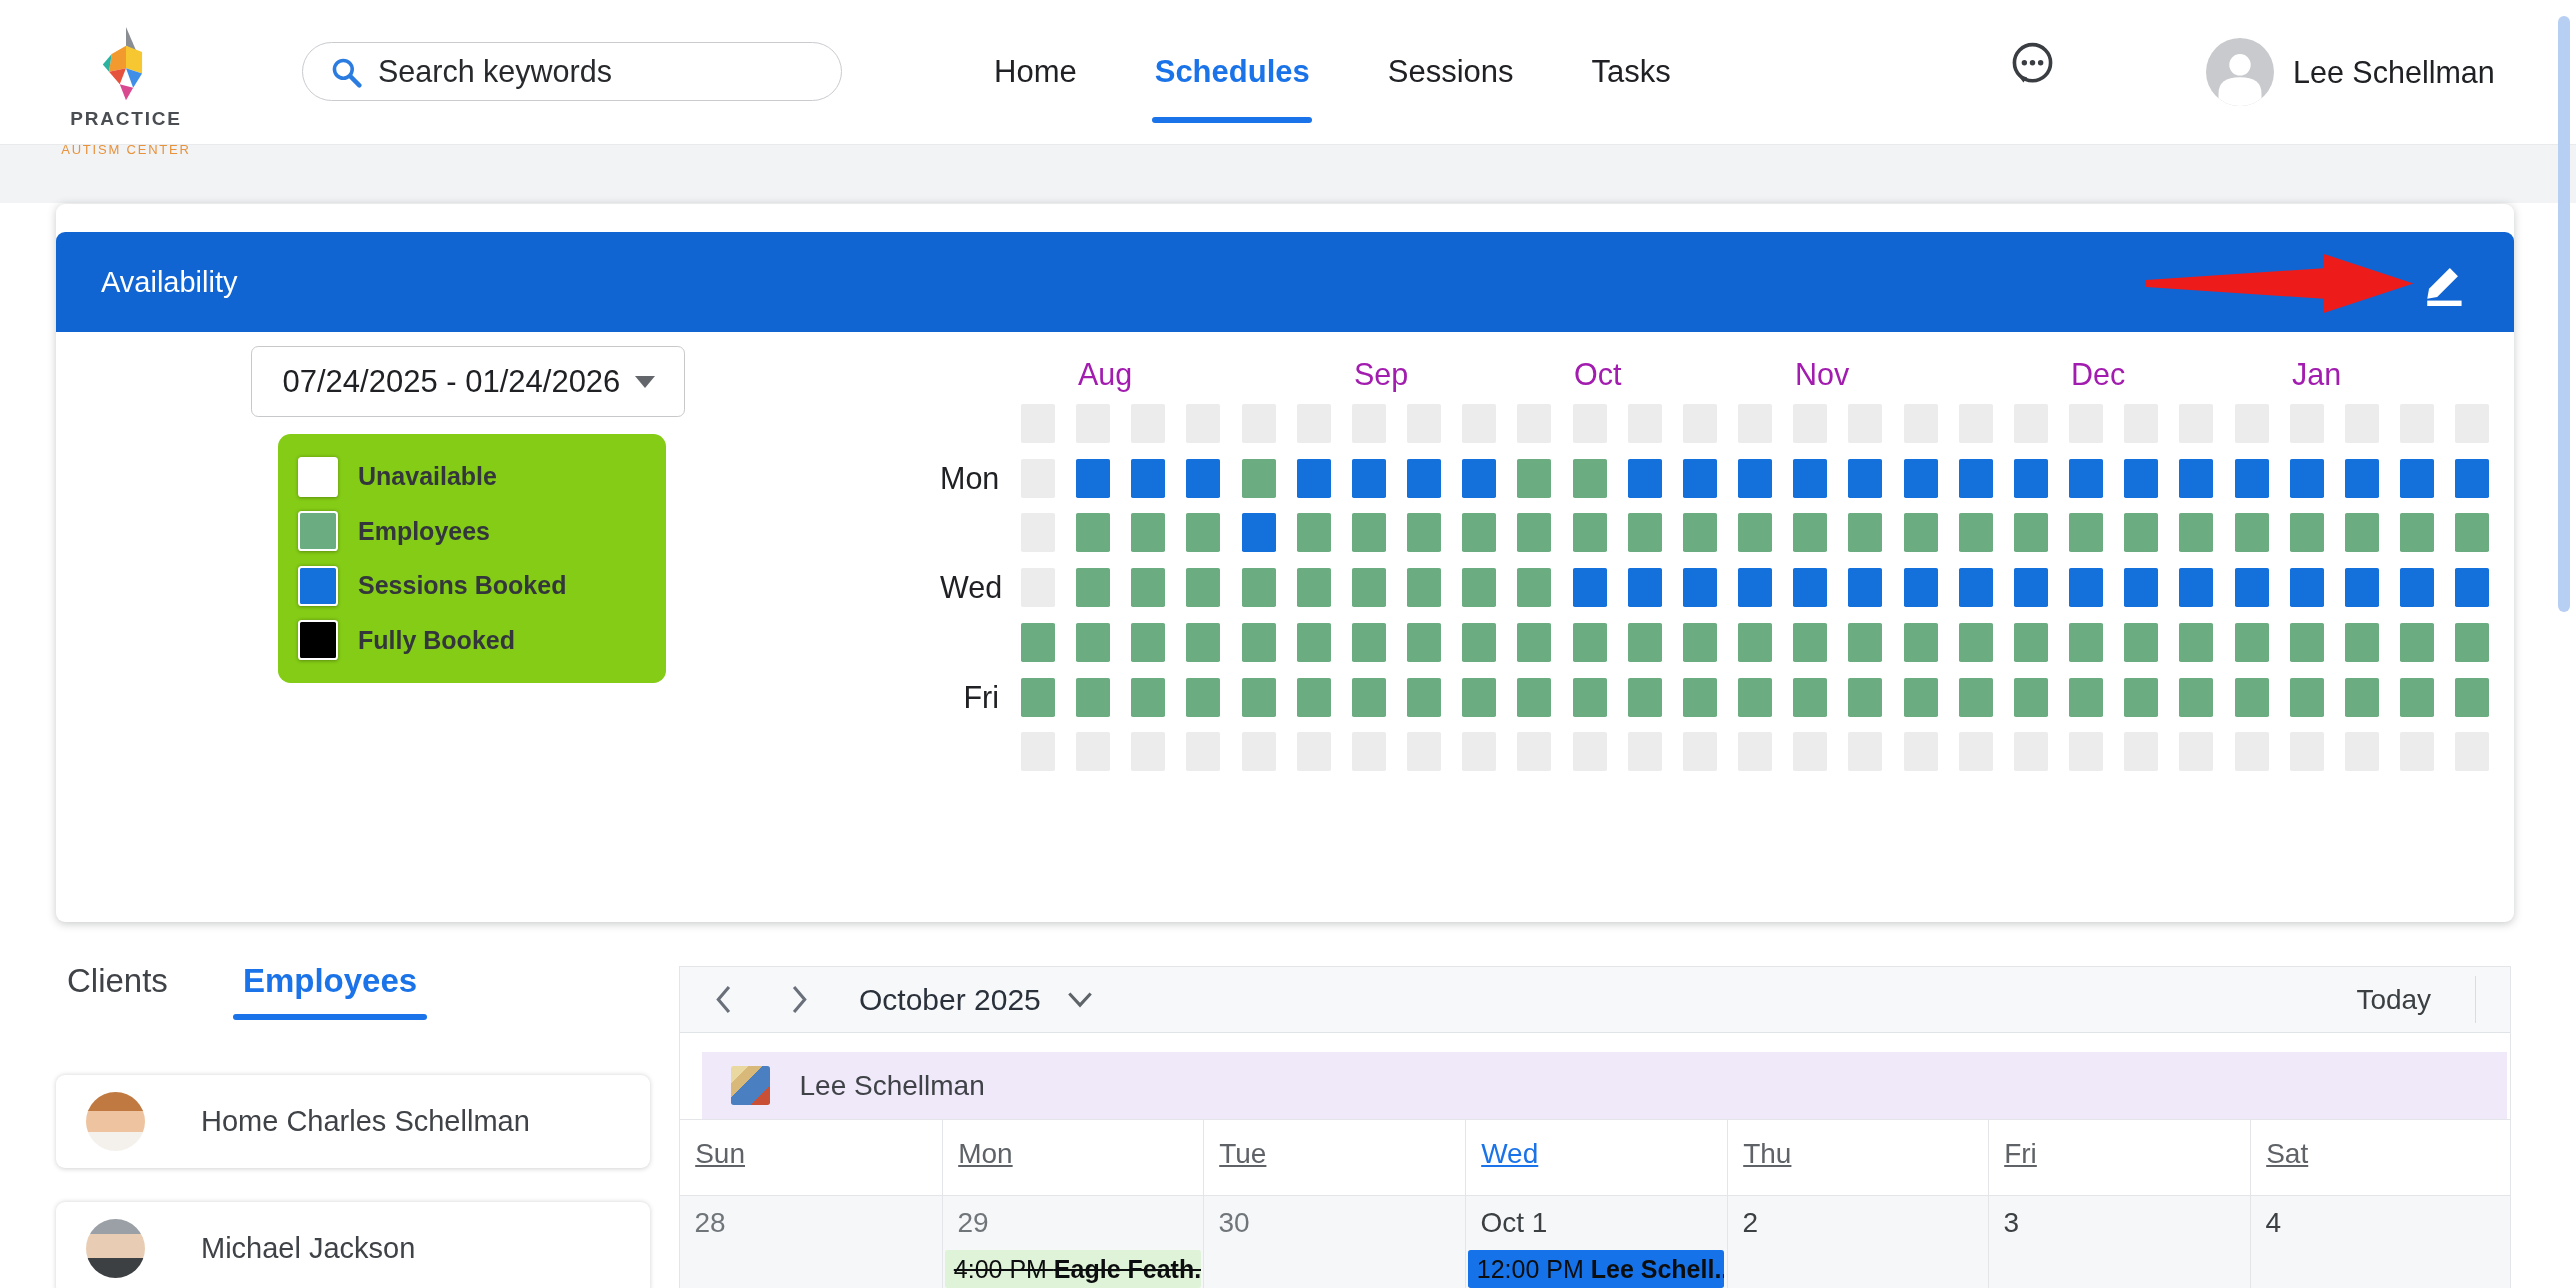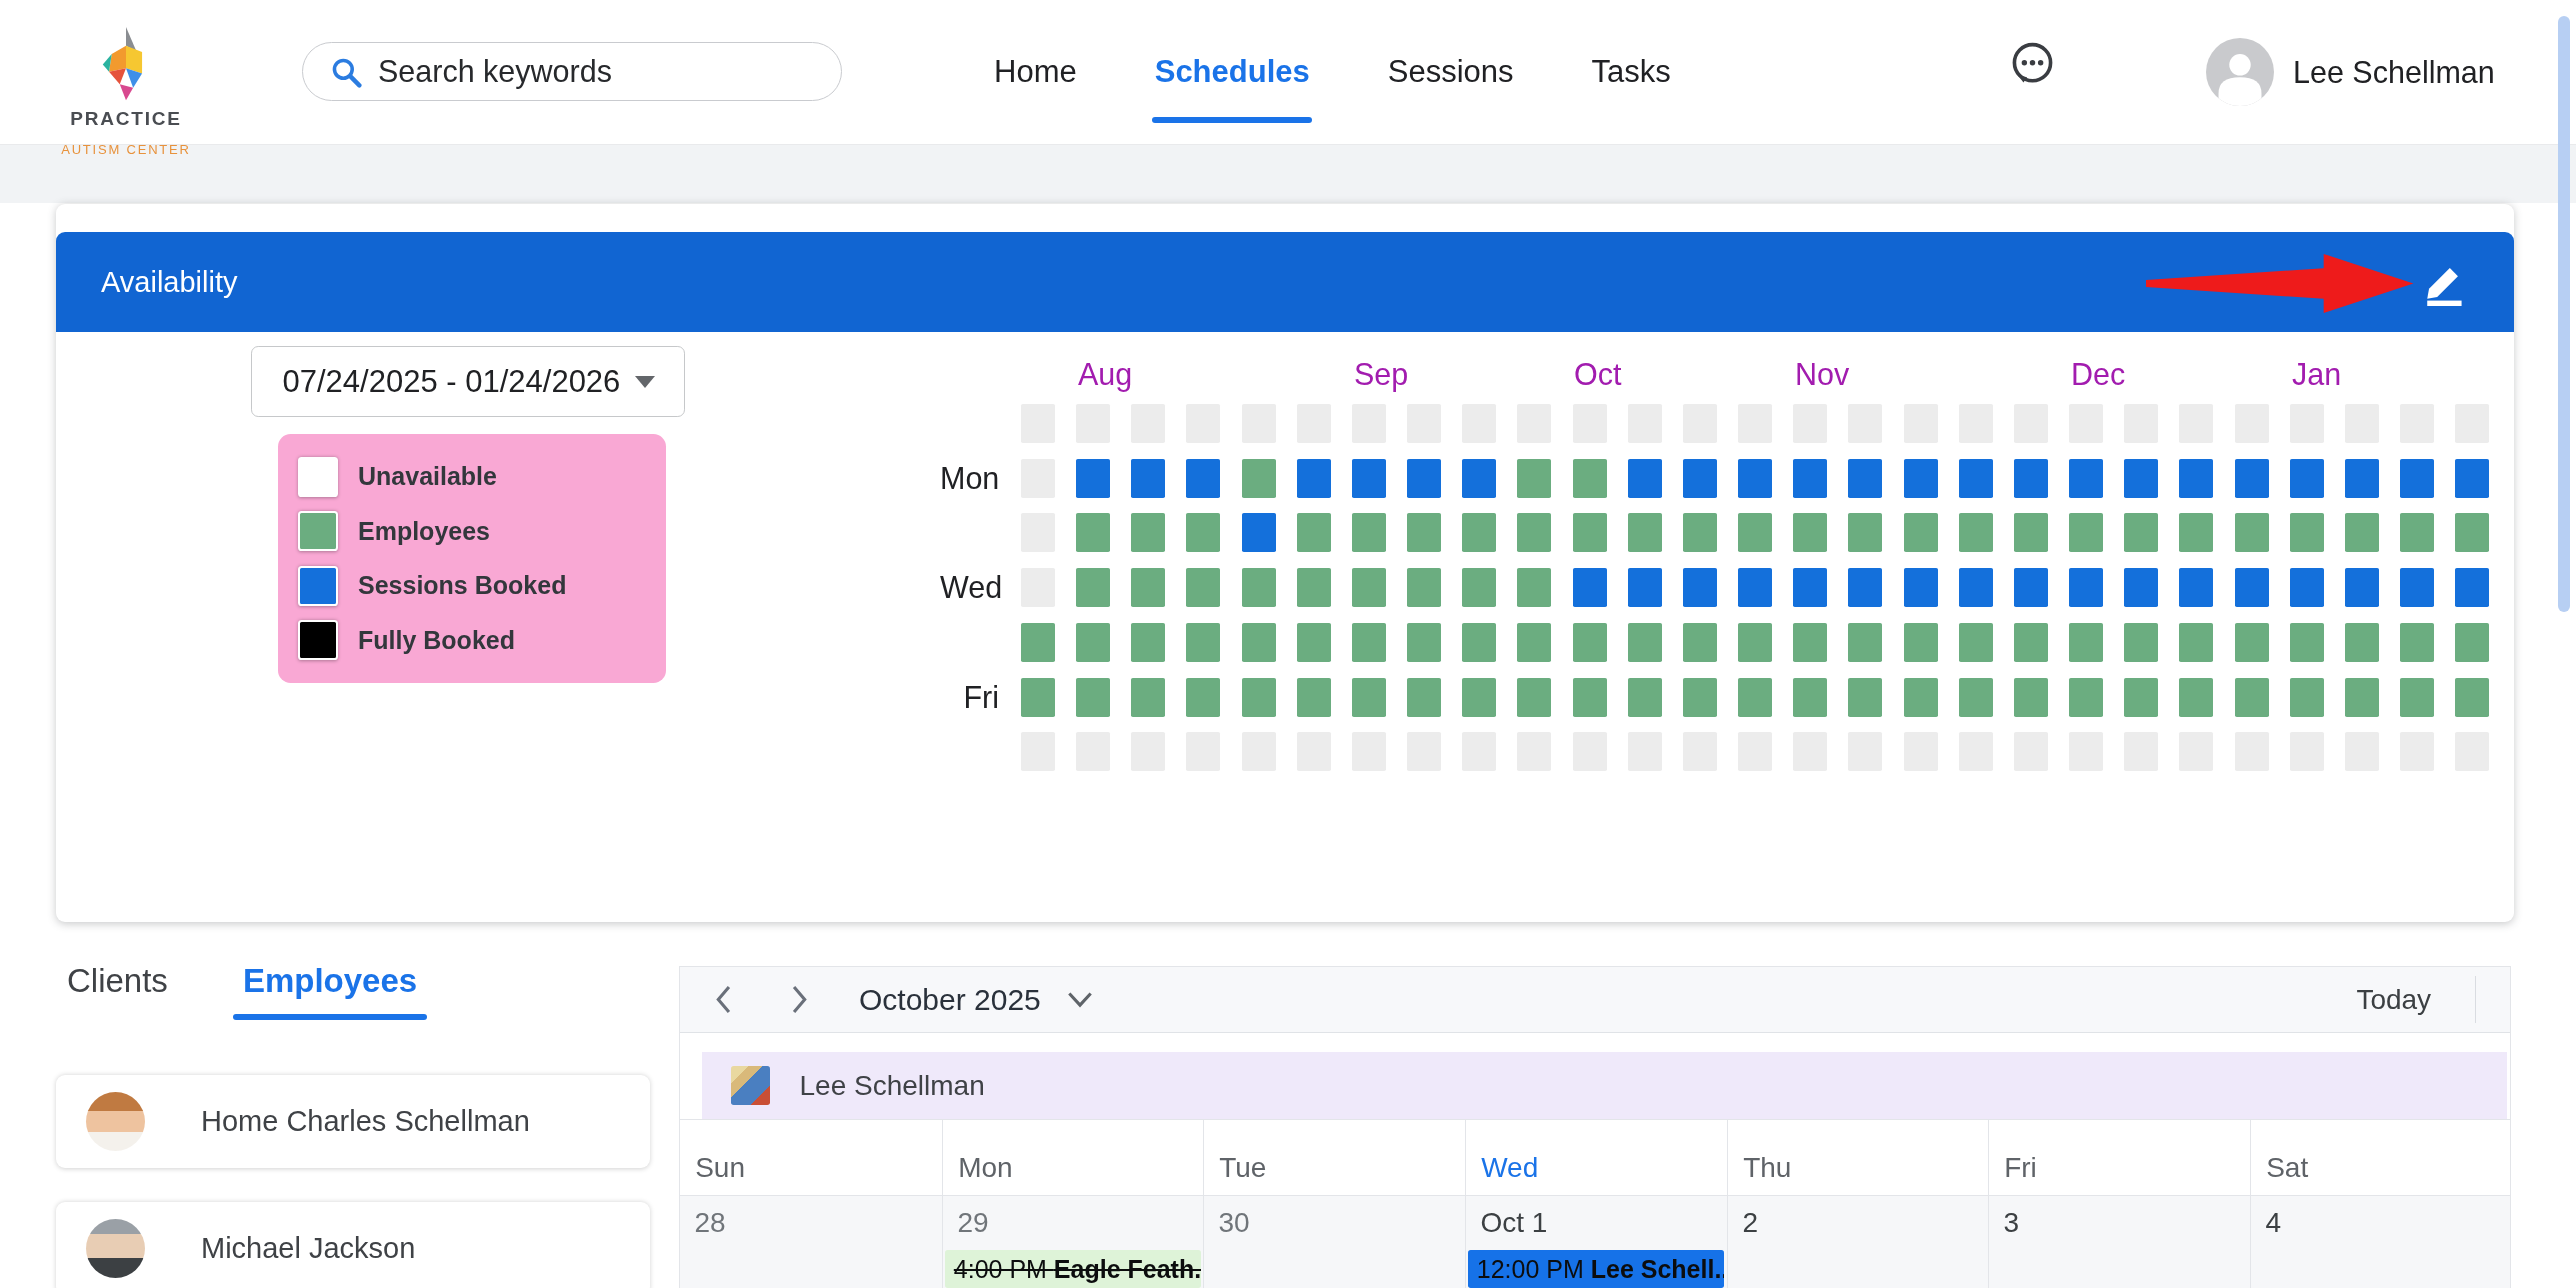--- a/index.html
+++ b/index.html
@@ -75,21 +75,21 @@
   .tb-item{font-size:28px;color:#3c4043;cursor:pointer;white-space:nowrap;}
   .tb-item.active{color:#1a73e8;}
   .tb-divider{width:0.9px;height:47px;background:#d9dce1;}
   .resource-row{position:absolute;left:21.5px;right:2.7px;top:85px;height:67px;background:#efe9fa;display:flex;align-items:center;}
   .res-avatar{width:39px;height:39px;margin-left:29px;border-radius:2.7px;
               background:linear-gradient(135deg,#e9d8a0 0 22%,#d9b97a 22% 40%,#4a7fc1 40% 75%,#c94f35 75% 100%);}
   .res-name{margin-left:30px;font-size:28px;color:#3f4246;}
   .day-headers{position:absolute;left:0;right:0;top:152px;height:75px;border-top:0.9px solid #e3e5e9;background:#fff;}
   .dh-cell{position:absolute;top:0;width:262px;height:75px;box-sizing:border-box;}
   .bl{border-left:0.9px solid #e3e5e9;}
-  .dh-label{position:absolute;left:15.2px;top:32px;font-size:28px;color:#5f6368;}
+  .dh-label{position:absolute;left:15.2px;top:18px;font-size:28px;color:#5f6368;text-decoration:underline;}
   .dh-label.active{color:#1a73e8;}
   .dates-row{position:absolute;left:0;right:0;top:228px;height:95px;background:#f6f7f9;border-top:0.9px solid #e3e5e9;}
   .dt-cell{position:absolute;top:0;width:262px;height:95px;box-sizing:border-box;cursor:pointer;}
   .dt-label{position:absolute;left:14.4px;top:10.8px;font-size:28px;color:#70757a;}
   .dt-label.strong{color:#3c4043;}
   .event{position:absolute;left:1.8px;right:2.7px;top:54px;height:38px;border-radius:2.7px;line-height:38px;
          white-space:nowrap;overflow:hidden;padding-left:9px;font-size:25px;color:#0c0d0e;cursor:pointer;}
   .ev-green{background:#def3d8;text-decoration:line-through;}
   .ev-blue{background:#1672e8;}
   .ev-time{display:inline;}
@@ -164,21 +164,21 @@
           <rect x="8" y="46" width="38" height="6" fill="#ffffff"></rect>
         </svg>
       </div>
     </div>
 
     <div class="range-select">
       <span class="range-text">07/24/2025 - 01/24/2026</span>
       <span class="range-caret"></span>
     </div>
 
-    <div class="legend" id="legend" style="background: #f9a8d4;">
+    <div class="legend" id="legend" style="background: #84cc16;">
         <div class="lg-row">
           <div class="lg-swatch" style="background: rgb(255, 255, 255);"></div>
           <div class="lg-label">Unavailable</div>
         </div>
         <div class="lg-row">
           <div class="lg-swatch" style="background: rgb(107, 173, 128);"></div>
           <div class="lg-label">Employees</div>
         </div>
         <div class="lg-row">
           <div class="lg-swatch" style="background: rgb(20, 112, 219);"></div>

